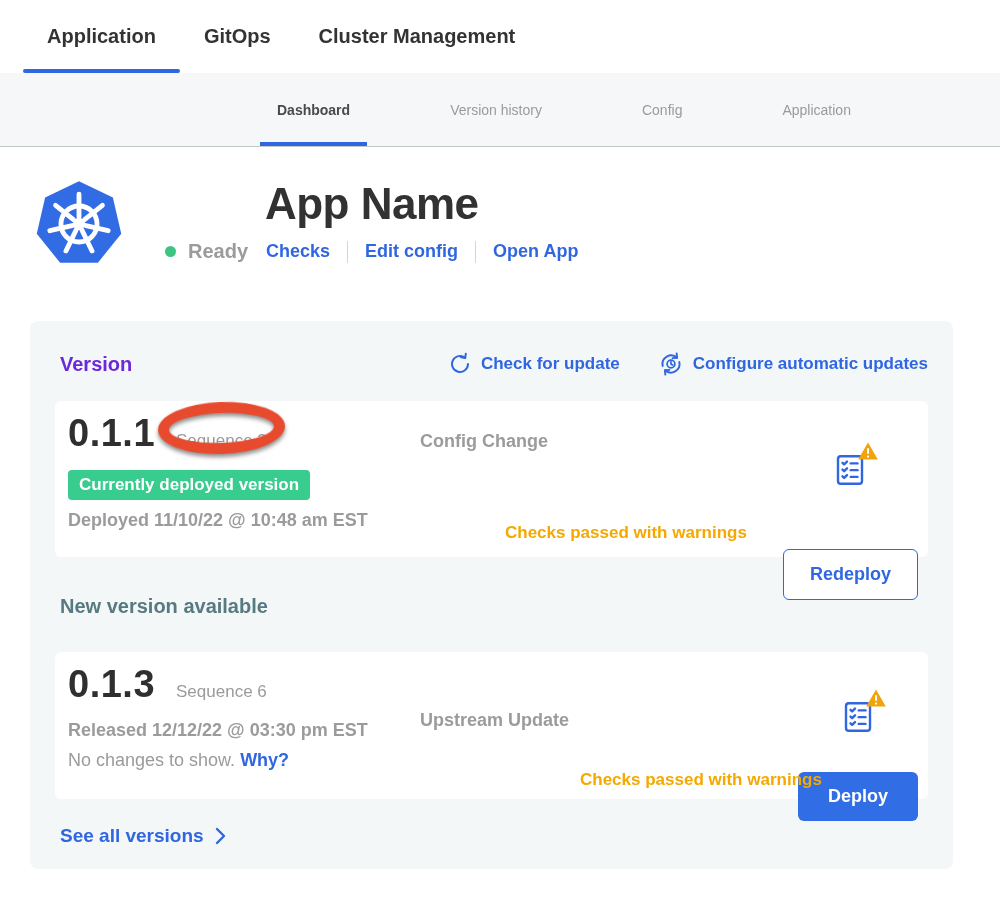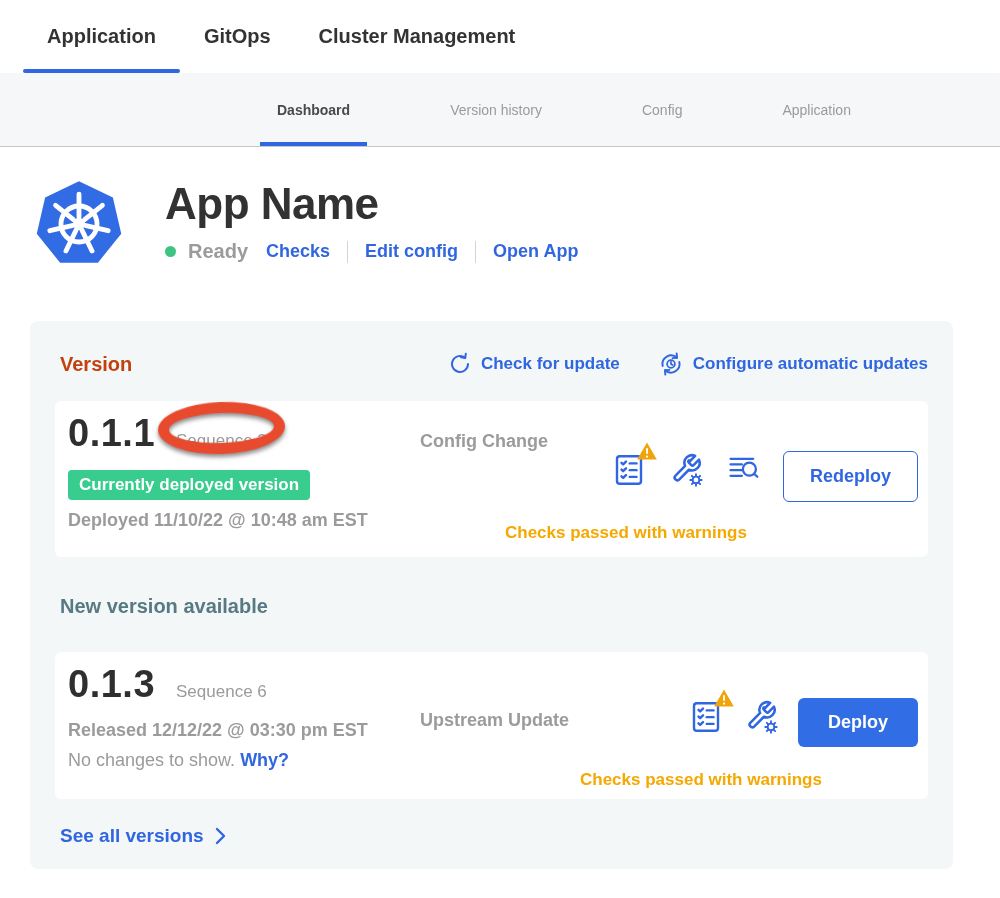--- a/index.html
+++ b/index.html
@@ -17,35 +17,35 @@
   
   .sub-nav { display:flex; align-items:center; height:74px; background:#f5f7f8;
              border-bottom:1px solid #c3c8ca; padding-left:260px; }
   .sub-tab { position:relative; height:100%; display:flex; align-items:center; padding:0 17px;
              margin-right:66px; font-size:14px; font-weight:500; color:#9b9b9b; cursor:pointer; white-space:nowrap; }
   .sub-tab.active { color:#4a4a4a; font-weight:700; }
   .sub-tab.active::after { content:""; position:absolute; left:0; right:0; bottom:0; height:4px;
              background:#3066e0; }
 
   
-  .app-header { display:flex; margin:32px 0 0 35px; }
+  .app-header { display:flex; margin:32px 0 0 35px;text-align:center; }
   .k8s-logo { width:88px; height:90px; flex:0 0 auto; }
   .app-head-text { margin-left:42px; margin-top:2px; }
   .app-title { font-size:44px; font-weight:900; color:#323232; line-height:1.05; letter-spacing:-0.5px; }
   .status-row { display:flex; align-items:center; margin-top:13px; }
   .status-dot { width:11px; height:11px; border-radius:50%; background:#3fc383; margin-right:12px; }
   .status-text { font-size:20px; font-weight:700; color:#9b9b9b; margin-right:18px; }
   .hdr-link { font-size:18px; font-weight:700; color:#3066e0; cursor:pointer; white-space:nowrap; }
   .vr { width:1px; height:22px; background:#d4d4d4; margin:0 17px; }
 
   
   .panel { position:relative; margin:52px 0 0 30px; width:923px; height:548px;
            background:#f3f7f8; border-radius:8px; padding:30px 25px 0 25px; }
   .panel-head { display:flex; align-items:center; }
-  .panel-title { font-size:20px; font-weight:700; color:#c2410c; margin-left:5px; }
+  .panel-title { font-size:20px; font-weight:700; color:#6d28d9; margin-left:5px; }
   .panel-actions { margin-left:auto; display:flex; align-items:center; gap:38px; }
   .panel-action { display:flex; align-items:center; gap:9px; color:#3066e0; font-weight:700;
                   font-size:17px; cursor:pointer; white-space:nowrap; }
 
   .version-card { position:relative; background:#fff; border-radius:6px; margin-top:24px;
                   height:156px; width:873px; display:flex; padding:0 10px 0 13px; }
   .version-card.second { height:147px; margin-top:34px; }
 
   .vc-left { width:352px; margin-top:11px; flex:0 0 auto; }
   .ver-row { position:relative; display:flex; align-items:baseline; }
@@ -55,21 +55,21 @@
                   border:11px solid #e84a2e; border-radius:50%; transform:rotate(-2deg);
                   filter:drop-shadow(0 3px 2px rgba(50,50,50,0.55)); pointer-events:none; }
   .vc-badge { display:inline-block; margin-top:15px; background:#38cc8f; color:#fff;
                   font-size:17px; font-weight:700; padding:5px 11px; border-radius:4px; }
   .vc-date { margin-top:10px; font-size:18px; font-weight:600; color:#9b9b9b; }
   .changes-row { margin-top:9px; font-size:18px; color:#9b9b9b; }
   .why-link { color:#3066e0; font-weight:700; cursor:pointer; }
 
   .vc-mid { margin-top:30px; font-size:18px; font-weight:700; color:#9b9b9b; white-space:nowrap; }
   .vc-mid.second { margin-top:58px; }
-  .vc-right { margin-left:auto; margin-top:50px; display:flex; align-items:flex-start; gap:20px; }
+  .vc-right { margin-left:auto; margin-top:50px; display:flex; align-items:center; gap:20px;flex-direction:column; }
   .vc-right.second { margin-top:46px;gap:18px; }
 
   .icon-badge-wrap { position:relative; width:36px; height:38px; }
   .warn-badge { position:absolute; top:-10px; right:-11px; }
 
   .btn { font-size:18px; font-weight:700; border-radius:6px; padding:14px 26px; cursor:pointer;
          font-family:"Liberation Sans", sans-serif; }
   .btn-outline { background:#fff; color:#3066e0; border:1.5px solid #3066e0; }
   .btn-solid { background:#316de4; color:#fff; border:none; padding:14px 30px; }
 

